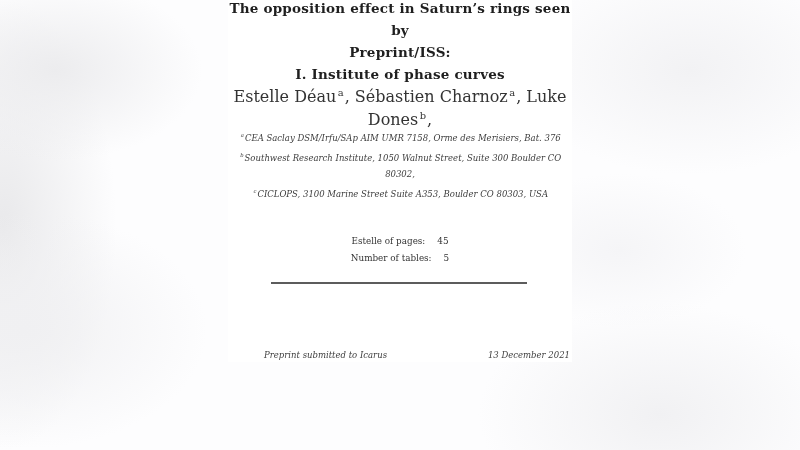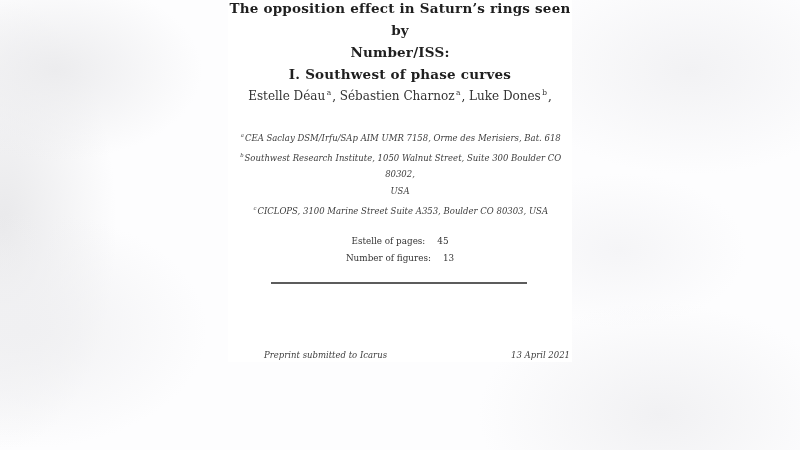--- a/index.html
+++ b/index.html
@@ -31,21 +31,21 @@
   .title-block {
     top: -3px;
     font-size: 13.5px;
     font-weight: 700;
     line-height: 22px;
     color: #1f1f1f;
     letter-spacing: 0.2px;
   }
   .authors-block {
     top: 83px;
-    font-size: 12px;
+    font-size: 16px;
     line-height: 19px;
     color: #333333;
   }
   .authors-block sup, .affil-block sup {
     font-size: 0.62em;
     vertical-align: super;
     padding: 0 1px 0 1.5px;
   }
   .affil-block {
     top: 127px;
@@ -92,44 +92,43 @@
 </style>
 </head>
 <body>
 
 <div class="arxiv-watermark">arXiv:0902.0289v1  [astro-ph.EP]  2 Feb 2009</div>
 
 <div class="paper">
 
   <div class="block title-block">
     <div>The opposition effect in Saturn’s rings seen by</div>
-    <div>Number/ISS:</div>
-    <div>I. Southwest of phase curves</div>
+    <div>Preprint/ISS:</div>
+    <div>I. Institute of phase curves</div>
   </div>
 
   <div class="block authors-block">
     <div><span>Estelle Déau</span><sup>a</sup><span>, Sébastien Charnoz</span><sup>a</sup><span>, Luke Dones</span><sup>b</sup><span>,</span></div>
   </div>
 
   <div class="block affil-block">
-    <div><sup>a</sup><span>CEA Saclay DSM/Irfu/SAp AIM UMR 7158, Orme des Merisiers, Bat. 618</span></div>
+    <div><sup>a</sup><span>CEA Saclay DSM/Irfu/SAp AIM UMR 7158, Orme des Merisiers, Bat. 376</span></div>
     <div><sup>b</sup><span>Southwest Research Institute, 1050 Walnut Street, Suite 300 Boulder CO 80302,</span></div>
-    <div><span>USA</span></div>
     <div><sup>c</sup><span>CICLOPS, 3100 Marine Street Suite A353, Boulder CO 80303, USA</span></div>
   </div>
 
   <div class="block counts-block">
     <div>
       <span>Estelle of pages:</span><span class="val">45</span>
     </div>
     <div>
-      <span>Number of figures:</span><span class="val">13</span>
+      <span>Number of tables:</span><span class="val">5</span>
     </div>
   </div>
 
   <div class="rule"></div>
 
   <div class="footer">
     <span>Preprint submitted to Icarus</span>
-    <span>13 April 2021</span>
+    <span>13 December 2021</span>
   </div>
 
 </div>
 
 </body></html>

